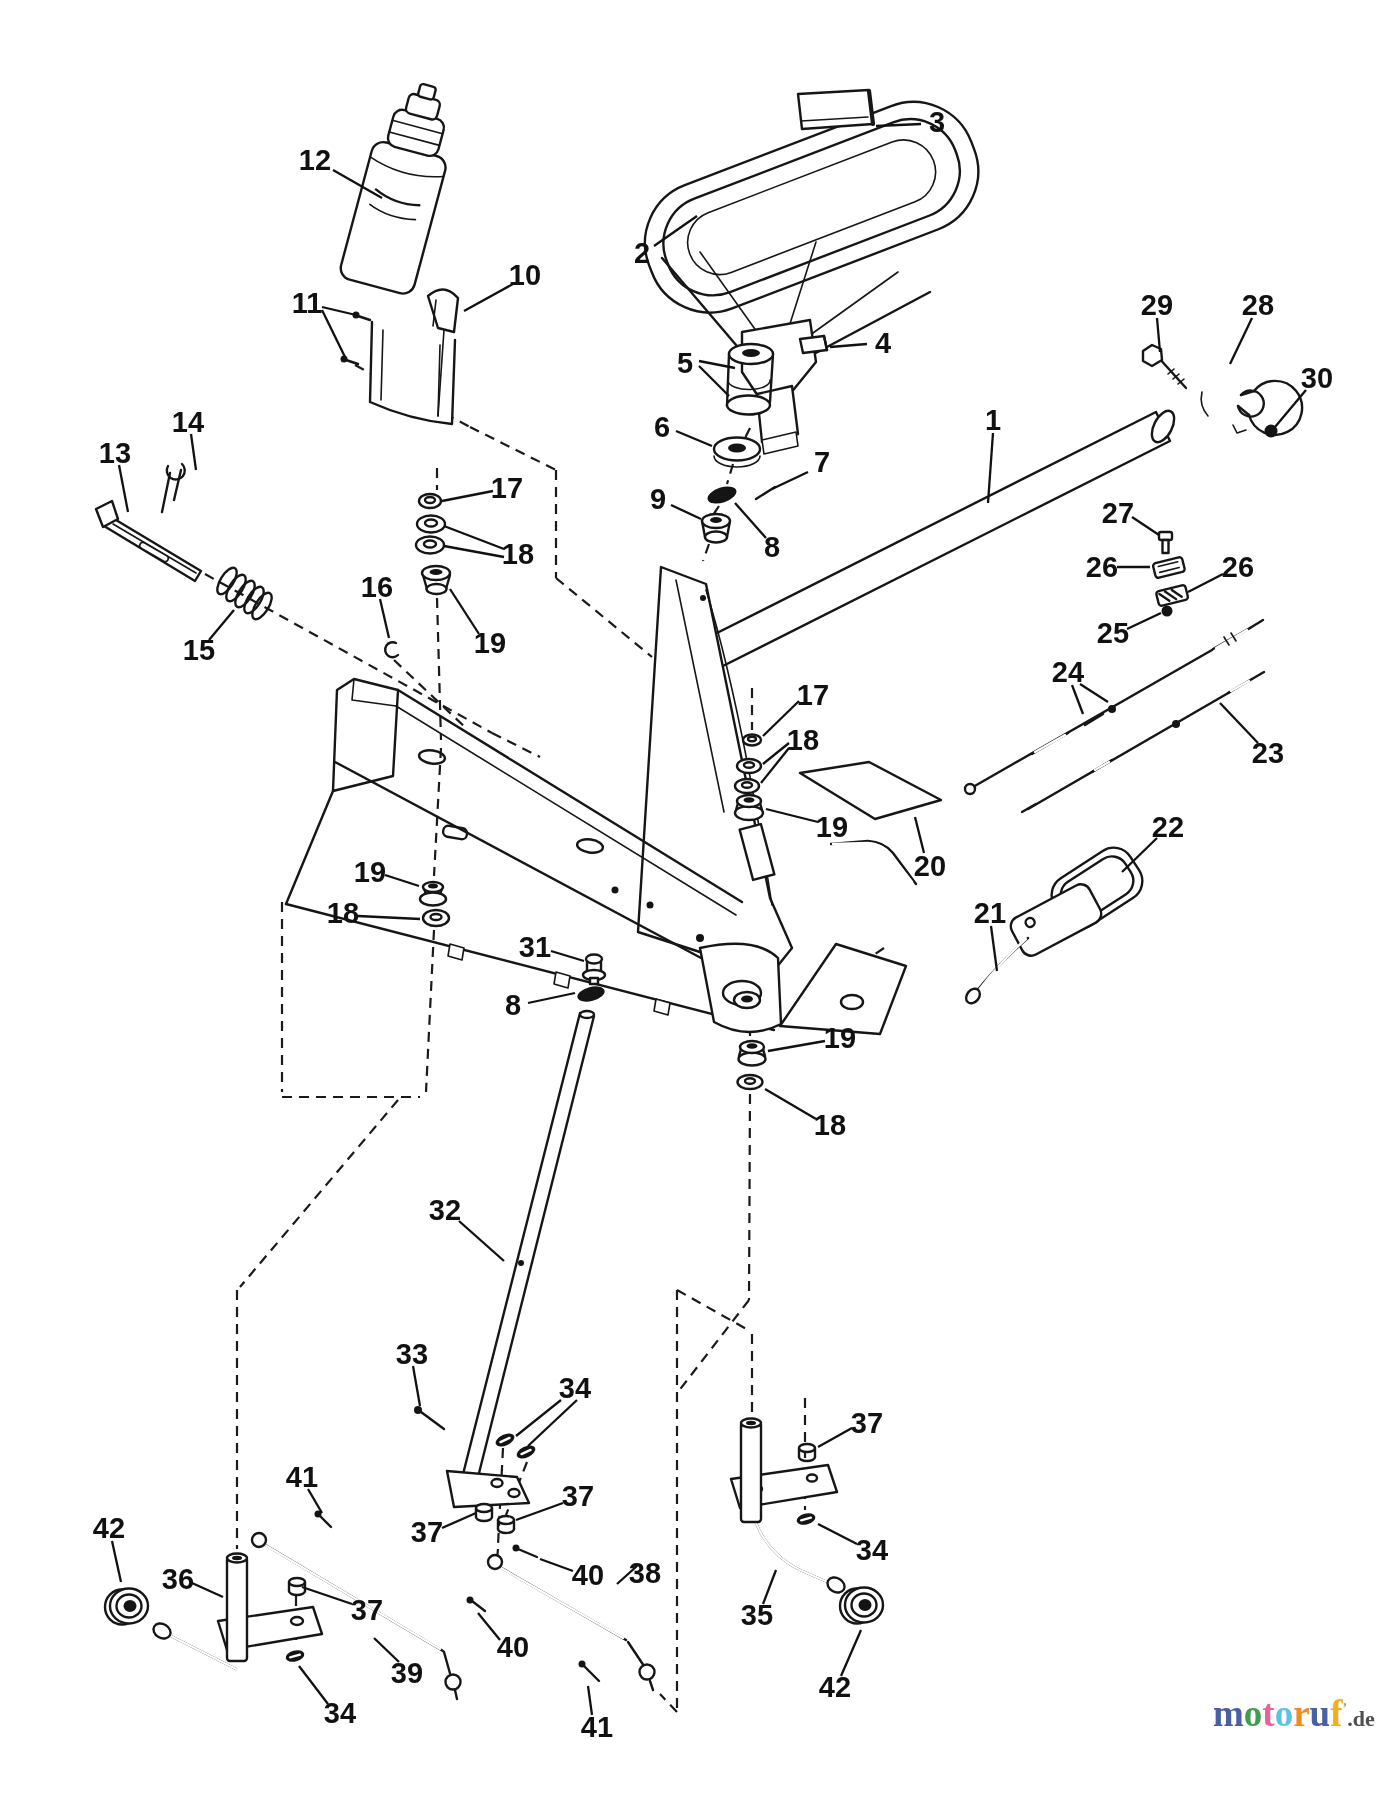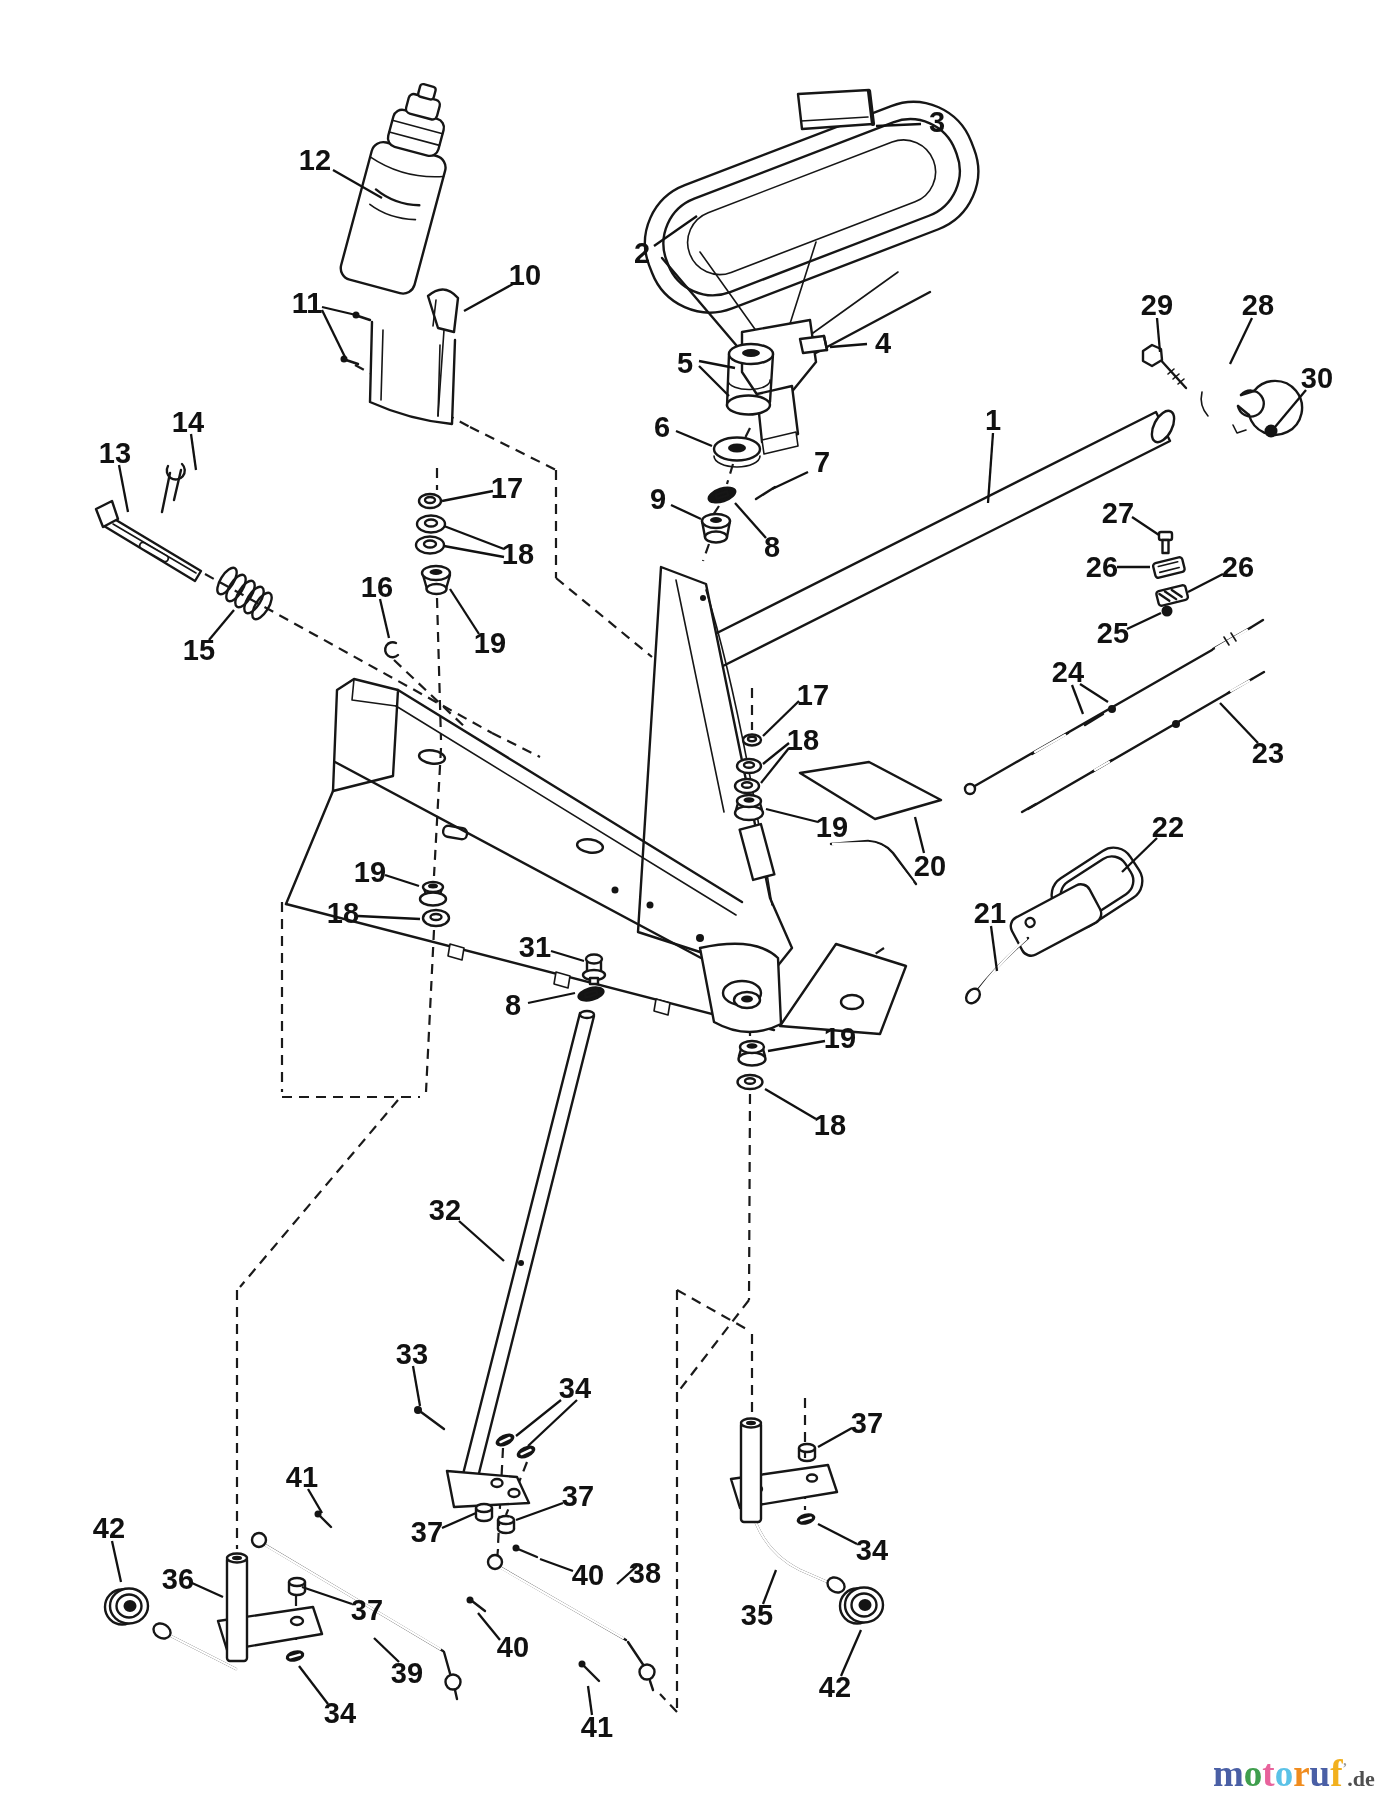--- a/index.html
+++ b/index.html
@@ -11,21 +11,21 @@
   #artwork .wf{fill:#ffffff;}
   #artwork .df{fill:#141414;stroke:none;}
   #artwork .wl{stroke:#ffffff;}
   #artwork .thin{stroke-width:1.6;}
   #artwork .thick{stroke-width:4.2;}
   #dashed line, #dashed path{fill:none;stroke:#1a1a1a;stroke-width:2.2;stroke-dasharray:10 7;}
   #leaders line{stroke:#111111;stroke-width:2.3;}
   #labels text{font-family:"Liberation Sans",sans-serif;font-weight:700;font-size:29px;fill:#111111;
                text-anchor:middle;dominant-baseline:central;}
   
-  #wmark{position:absolute;left:1213px;top:1752px;white-space:nowrap;
+  #wmark{position:absolute;left:1213px;top:1692px;white-space:nowrap;
          font-family:"Liberation Serif",serif;font-weight:700;font-size:37px;line-height:34px;}
   #wmark .lt{display:inline-block;}
   #wmark .suffix{font-size:22px;font-weight:700;vertical-align:baseline;}
   #wmark .tick{font-size:14px;color:#9a9a9a;vertical-align:super;}
 </style>
 </head>
 <body>
 
 <div id="stage">
 <svg id="diagram" viewBox="0 0 1389 1800">

